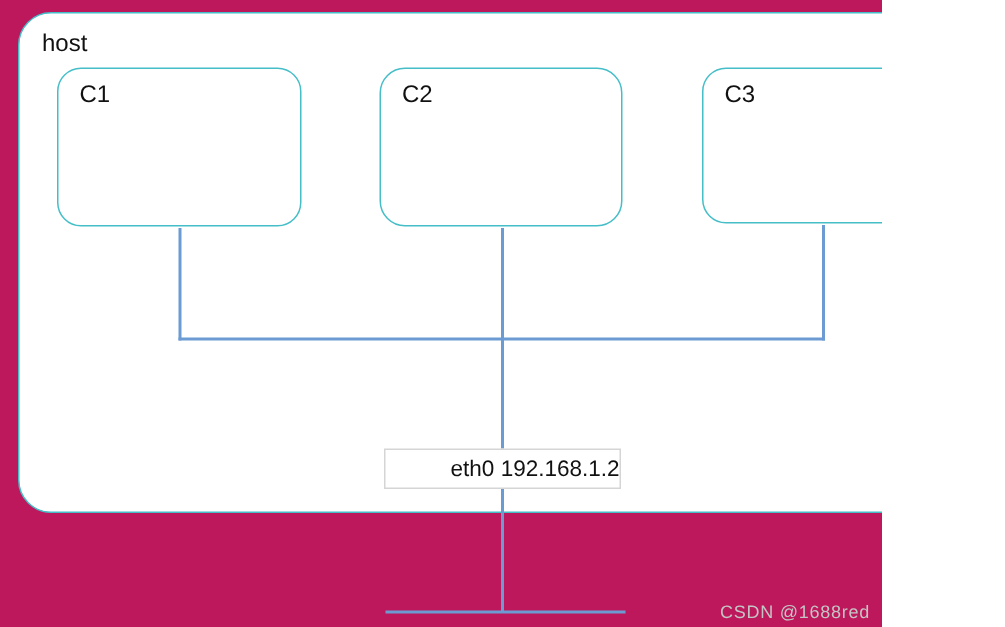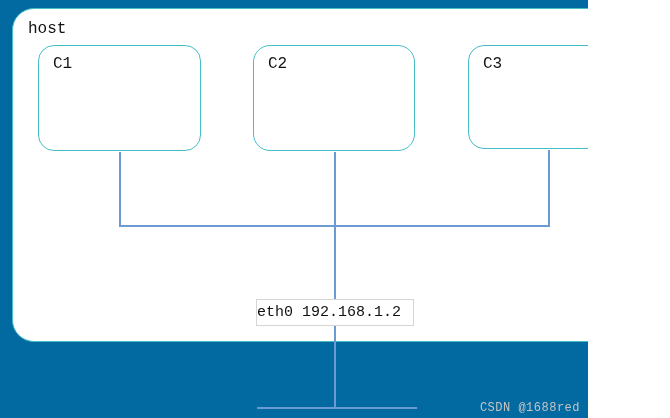--- a/index.html
+++ b/index.html
@@ -5,24 +5,23 @@
   html, body {
     margin: 0;
     padding: 0;
     background: #ffffff;
     font-family: "Liberation Sans", "DejaVu Sans", sans-serif;
   }
   .canvas {
     position: relative;
     width: 588px;
     height: 418px;
-    background: #0369a1;
+    background: #be185d;
     overflow: hidden;
     color: var(--text, #111111);
-    font-family: Liberation Mono, monospace;
   }
   .host-box {
     position: absolute;
     left: 12px;
     top: 8px;
     width: 643px;
     height: 332px;
     border: 1.5px solid var(--box-border, #45bec8);
     border-radius: 22px;
     background: #ffffff;
@@ -67,21 +66,21 @@
   .eth0-box {
     position: absolute;
     left: 256px;
     top: 299px;
     width: 158px;
     height: 27px;
     border: 1px solid var(--label-box-border, #d5d5d5);
     background: #ffffff;
     display: flex;
     align-items: center;
-    justify-content: flex-start;
+    justify-content: flex-end;
     font-size: 15px;
     color: var(--text, #111111);
     z-index: 3;
     box-sizing: border-box;
   }
   .watermark {
     position: absolute;
     right: 8px;
     bottom: 3px;
     font-size: 12px;

